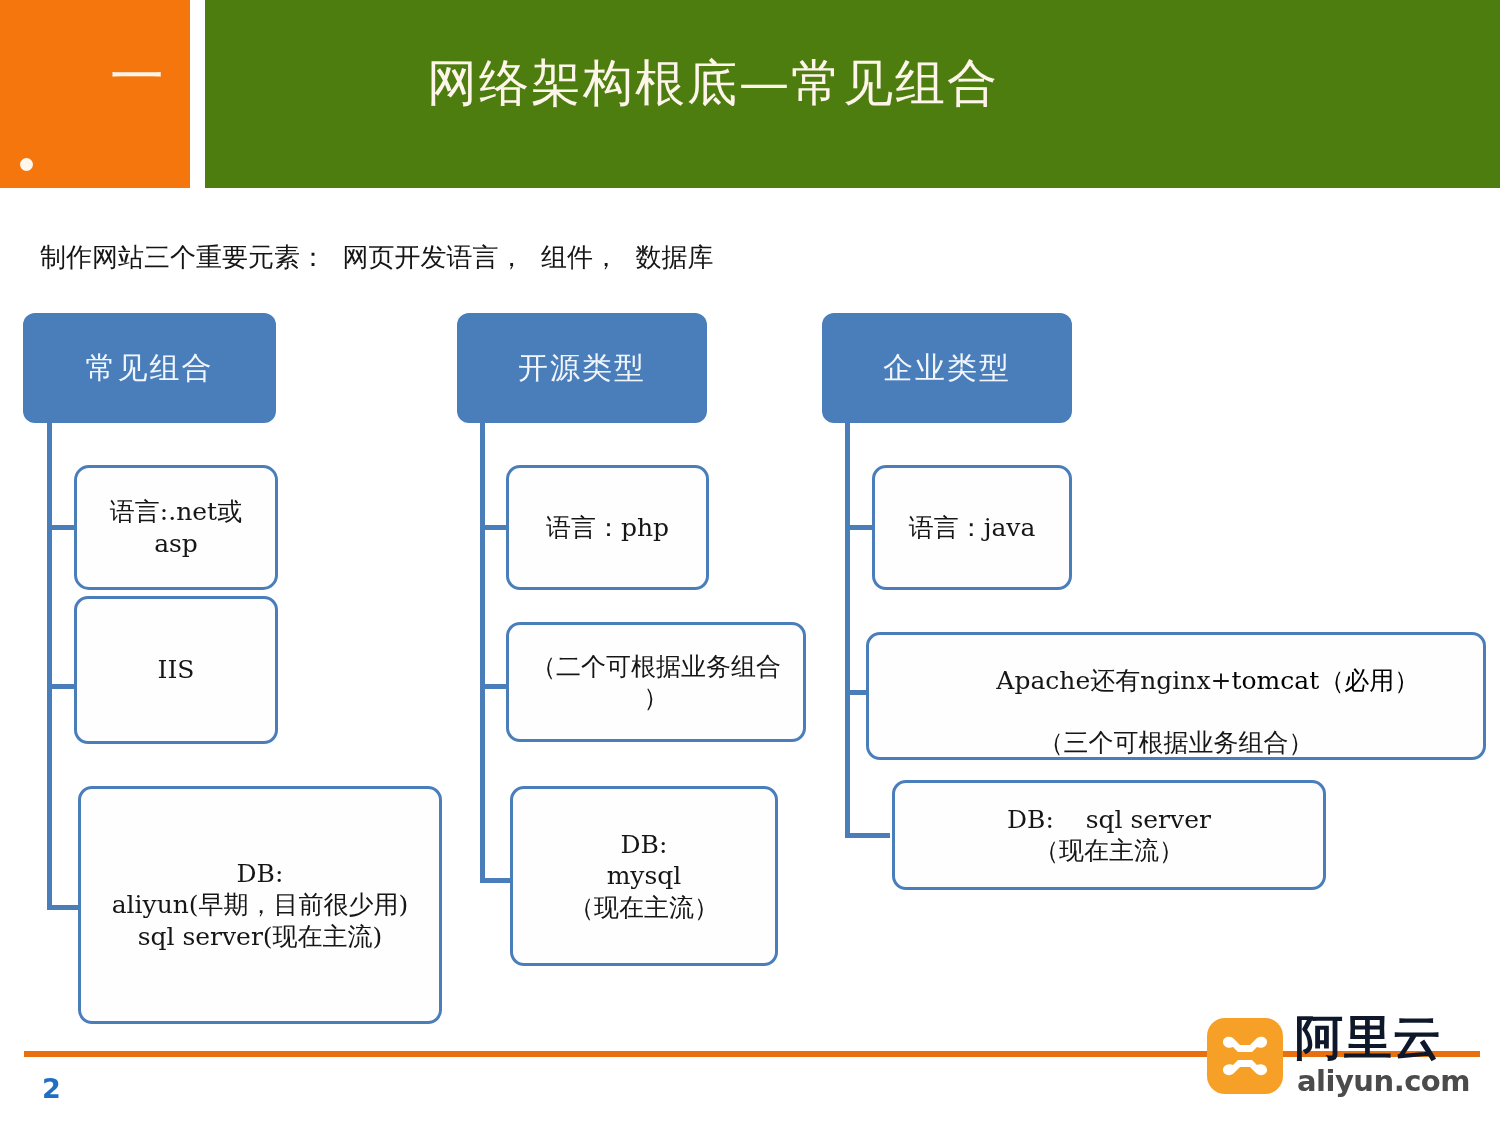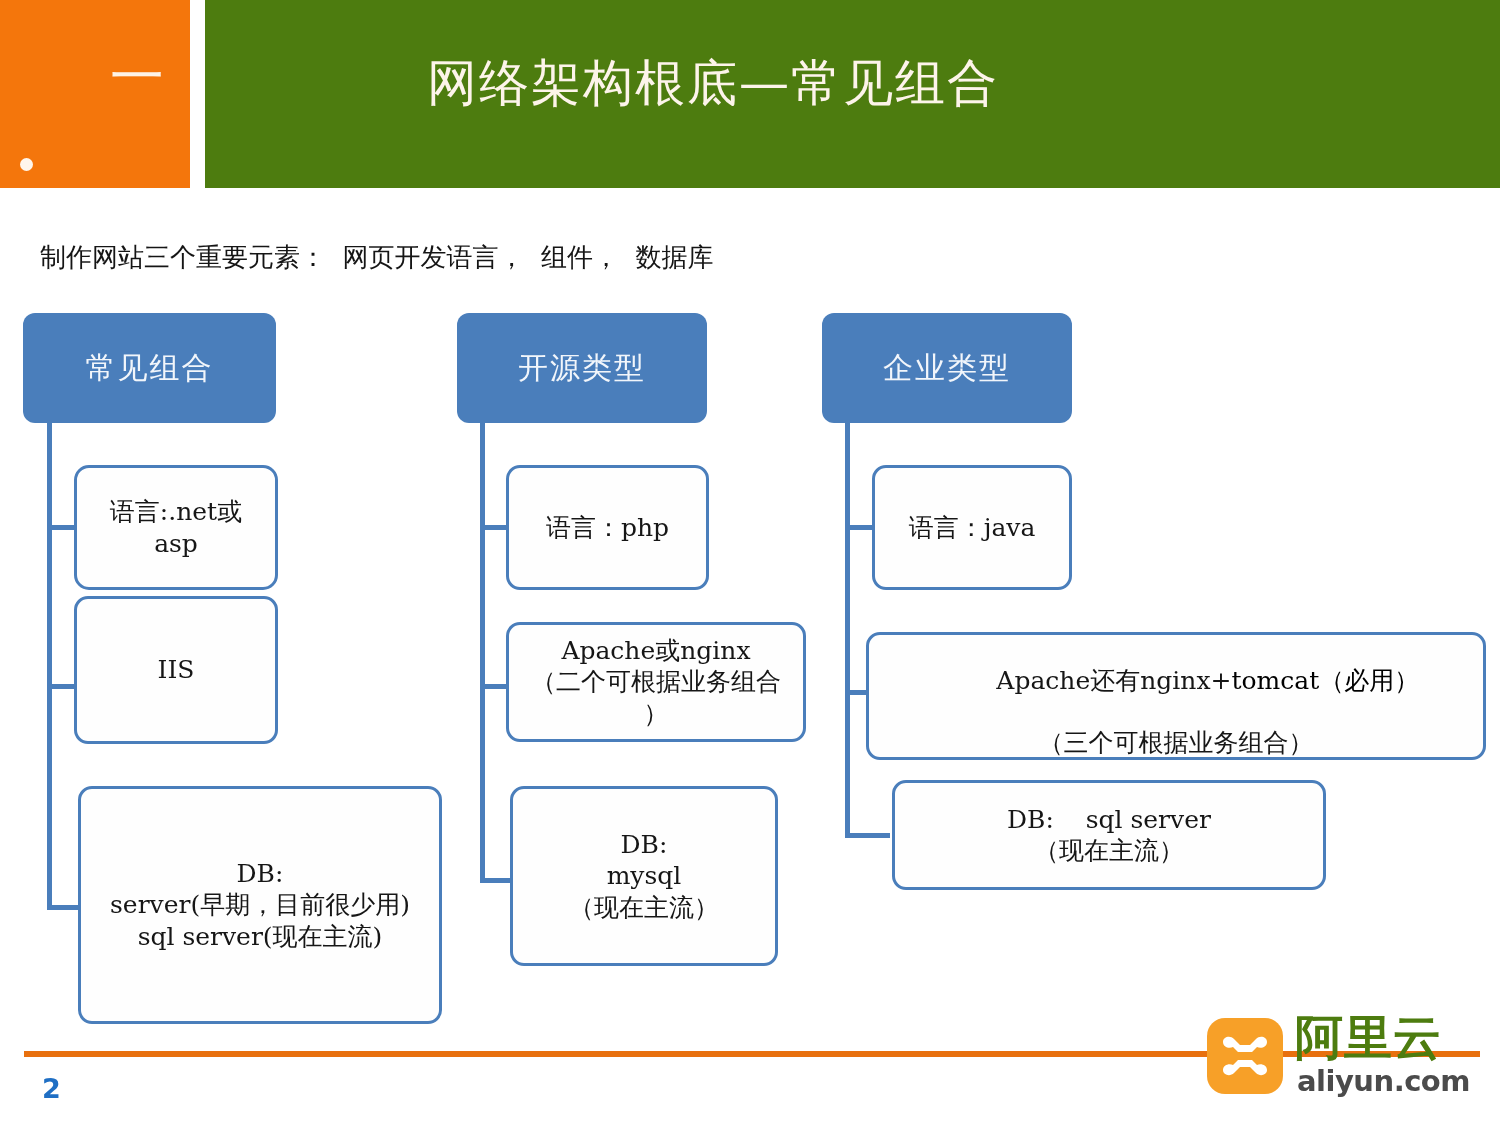--- a/index.html
+++ b/index.html
@@ -101,21 +101,21 @@
     font-family:"DejaVu Sans","Liberation Sans",sans-serif;
   }
   .logo{position:absolute;left:1207px;top:1012px;width:285px;height:92px;}
   .logo-mark{
     position:absolute;left:0;top:6px;width:76px;height:76px;
     background:#F7A028;border-radius:18px;
   }
   .logo-mark svg{position:absolute;left:0;top:0;}
   .logo-cn{
     position:absolute;left:88px;top:0px;
-    font-size:48px;font-weight:bold;color:#4d7c0f;letter-spacing:1px;
+    font-size:48px;font-weight:bold;color:#0f172a;letter-spacing:1px;
     font-family:"DejaVu Sans","Liberation Sans",sans-serif;
     line-height:1.05;
   }
   .logo-en{
     position:absolute;left:90px;top:52px;
     font-size:29px;font-weight:bold;color:#4B4B4B;letter-spacing:-0.5px;
     font-family:"DejaVu Sans","Liberation Sans",sans-serif;
   }
 </style>
 </head>
@@ -159,33 +159,32 @@
     </div>
   </div>
   <div class="node n1-2">
     <div>
       <span class="ln">IIS</span>
     </div>
   </div>
   <div class="node n1-3">
     <div>
       <span class="ln">DB:</span>
-      <span class="ln">server(早期，目前很少用)</span>
+      <span class="ln">aliyun(早期，目前很少用)</span>
       <span class="ln">sql server(现在主流)</span>
     </div>
   </div>
 
   <div class="node n2-1">
     <div>
       <span class="ln">语言：php</span>
     </div>
   </div>
   <div class="node n2-2">
     <div>
-      <span class="ln">Apache或nginx</span>
       <span class="ln">（二个可根据业务组合</span>
       <span class="ln">）</span>
     </div>
   </div>
   <div class="node n2-3">
     <div>
       <span class="ln">DB:</span>
       <span class="ln">mysql</span>
       <span class="ln">（现在主流）</span>
     </div>

